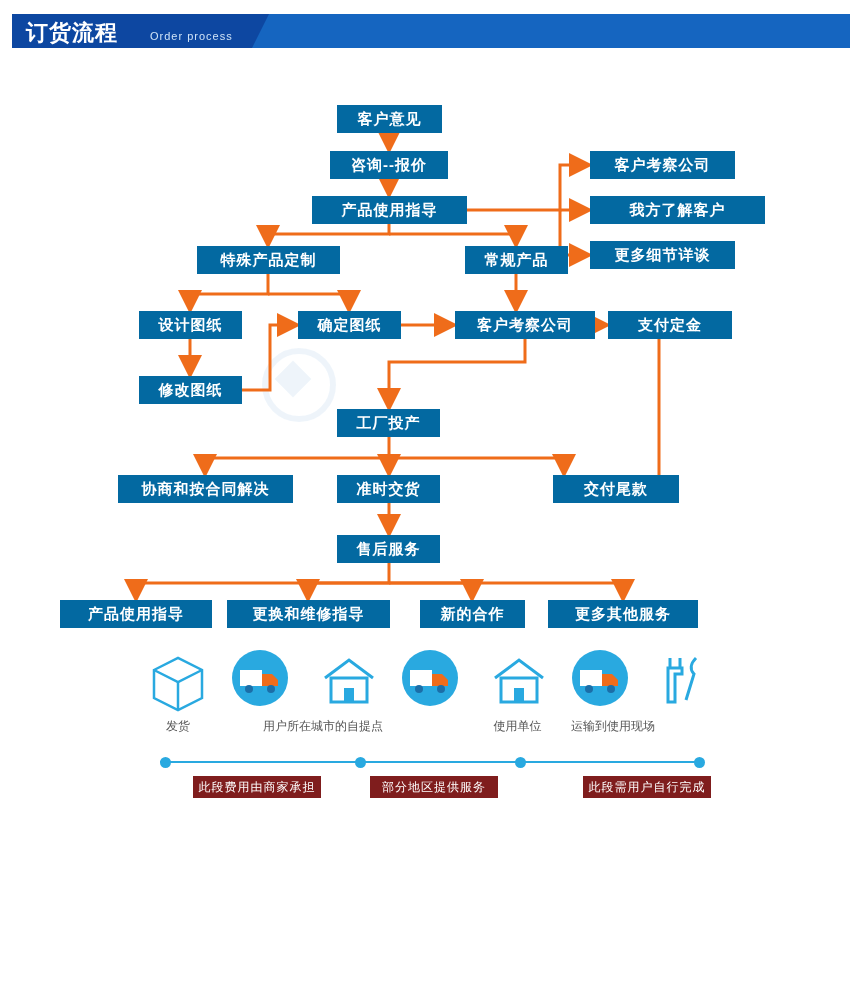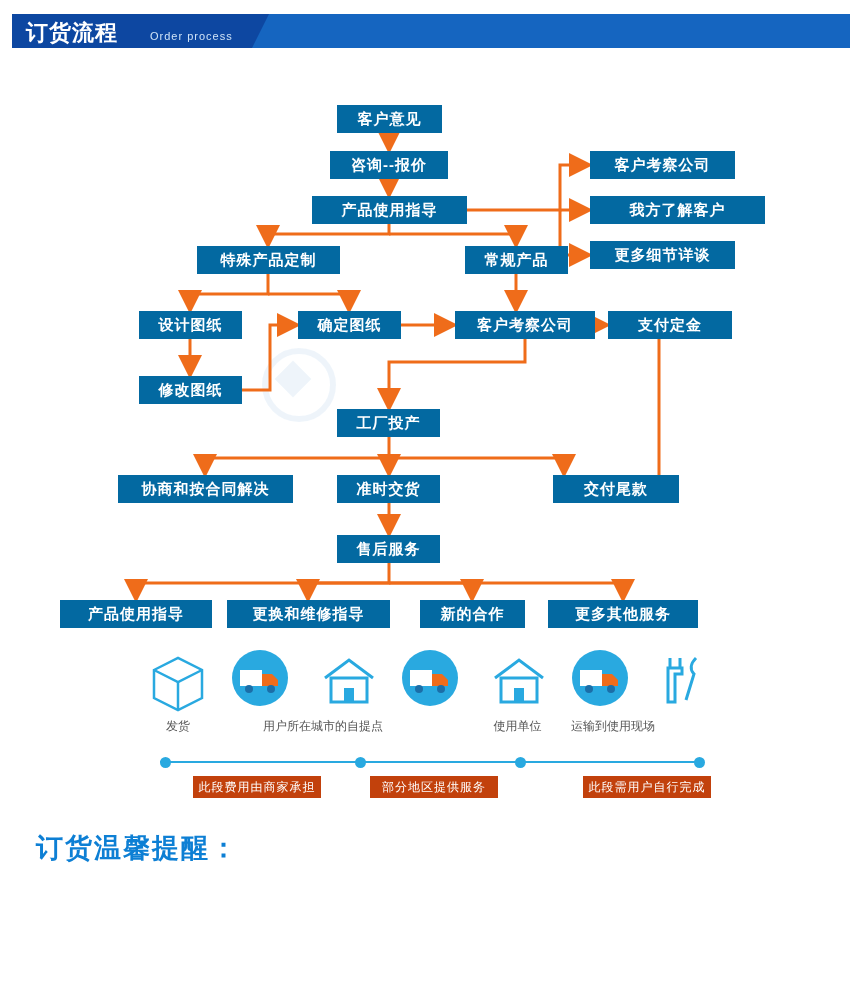--- a/index.html
+++ b/index.html
@@ -75,21 +75,21 @@
   }
 
   svg.arrows{position:absolute;left:0;top:0;width:850px;height:580px;}
 
   
   .logistics{position:absolute;left:0;top:640px;width:850px;height:185px;}
   .log-label{
     position:absolute;color:#555;font-size:12px;text-align:center;
   }
   .log-band{
-    position:absolute;background:#c2410c;color:#fff;font-size:12px;
+    position:absolute;background:#7f1d1d;color:#fff;font-size:12px;
     height:22px;display:flex;align-items:center;justify-content:center;
     letter-spacing:1px;
   }
   .dot{
     position:absolute;width:11px;height:11px;border-radius:50%;
     background:#29a9e0;
   }
 
   
   .notes{position:absolute;left:0;top:830px;width:850px;height:172px;}
@@ -257,17 +257,16 @@
   <div class="log-label" style="left:228px;top:78px;width:190px;">用户所在城市的自提点</div>
   <div class="log-label" style="left:475px;top:78px;width:85px;">使用单位</div>
   <div class="log-label" style="left:548px;top:78px;width:130px;">运输到使用现场</div>
 
   <div class="log-band" style="left:193px;top:136px;width:128px;">此段费用由商家承担</div>
   <div class="log-band" style="left:370px;top:136px;width:128px;">部分地区提供服务</div>
   <div class="log-band" style="left:547px;top:136px;width:128px;margin-left:36px;">此段需用户自行完成</div>
 </div>
 
 <div class="notes">
-  <div class="notes-title">订货温馨提醒：</div>
 
 
 
 </div>
 
 </body></html>

